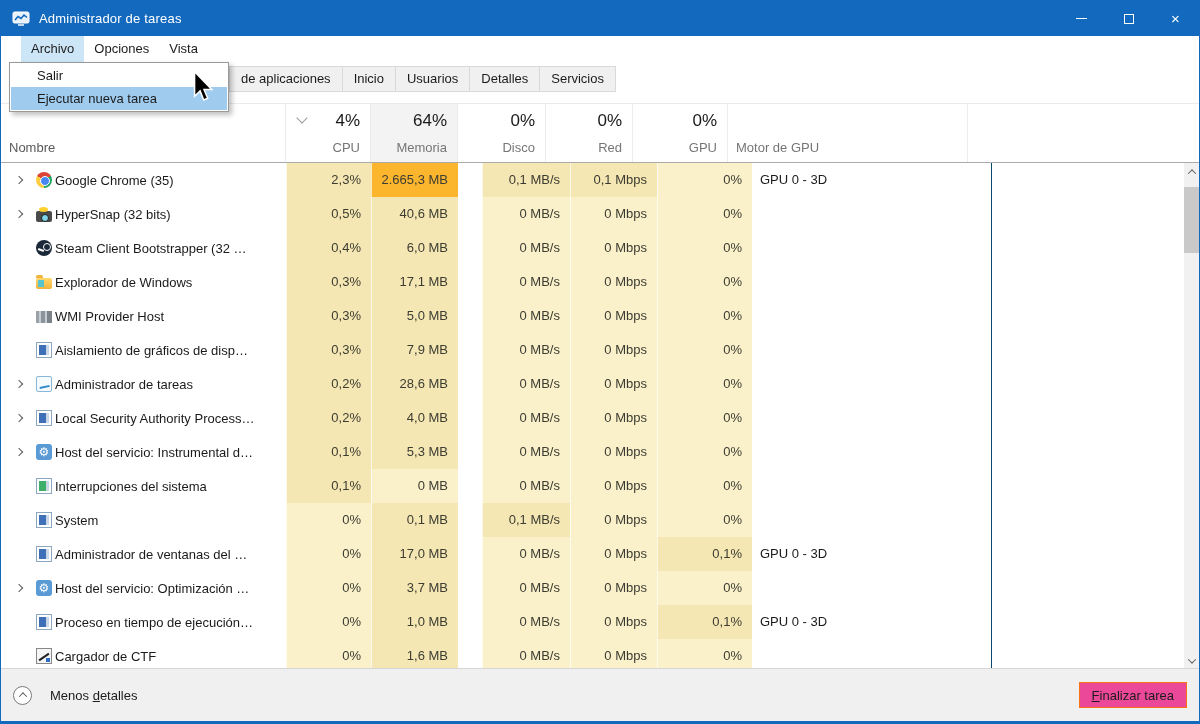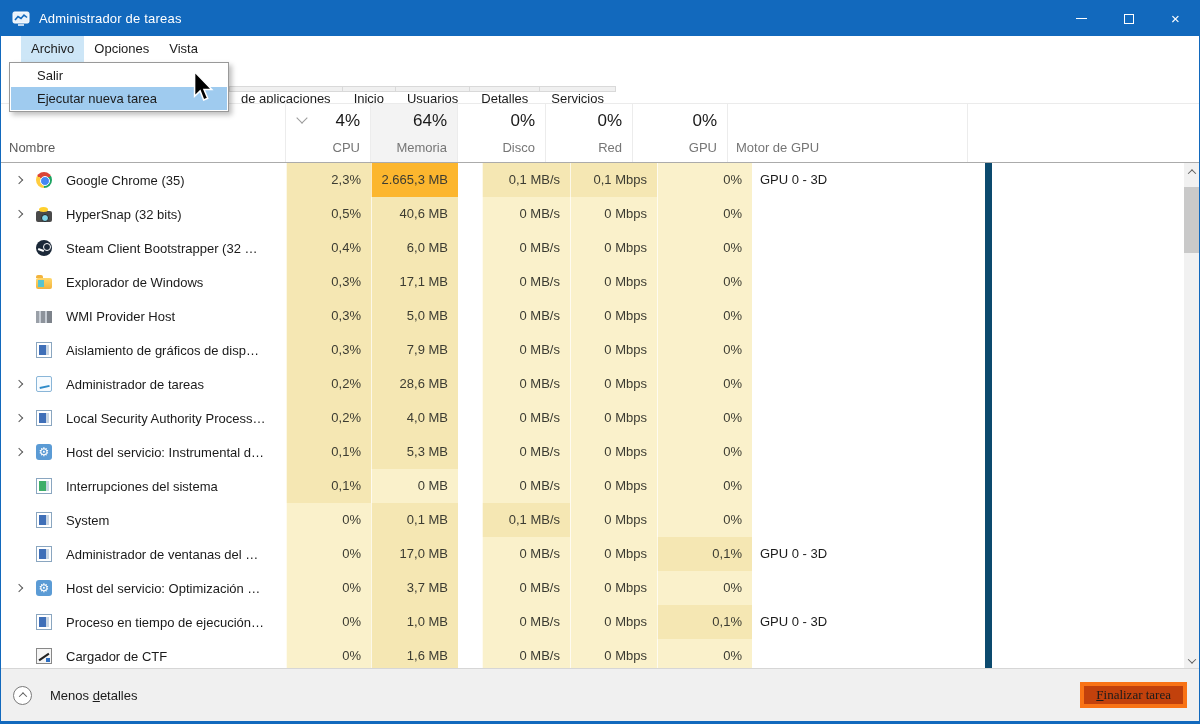--- a/index.html
+++ b/index.html
@@ -20,21 +20,21 @@
 
   
   .menubar { position:absolute; top:35px; left:16px; right:0; height:26px; background:#fff;
              display:flex; font-size:13px; color:#1b1b1b; padding-left:4px; }
   .menu-item { padding:0 10px; line-height:26px; }
   .menu-item.active { background:#CDE6F7; }
 
   
   .tabstrip { position:absolute; top:65px; left:228px; height:26px; display:flex; font-size:13px; }
   .tab { background:#F0F0F0; border:1px solid #D9D9D9; border-left:none; padding:0 11px;
-         line-height:24px; color:#1b1b1b; white-space:nowrap;margin-top:20px; }
+         line-height:24px; color:#1b1b1b; white-space:nowrap; }
   .tab:first-child { border-left:1px solid #D9D9D9; }
 
   
   .thead { position:absolute; top:102px; left:0; right:0; height:60px; display:flex;
            border-top:1px solid #EBEBEB; border-bottom:1px solid #ABABAB; background:#fff; }
   .hcol { position:relative; height:100%; border-right:1px solid #ECECEC; }
   .hcol-name  { width:285px; }
   .hcol-cpu   { width:85px; }
   .hcol-mem   { width:87px; background:#F3F3F3; }
   .hcol-disk  { width:88px; }
@@ -48,27 +48,27 @@
   .sort-chev { position:absolute; left:12px; top:10px; width:8px; height:8px;
                border-left:1.5px solid #9a9a9a; border-bottom:1.5px solid #9a9a9a; transform:rotate(-45deg); }
 
   
   .tbody { position:absolute; top:162px; left:0; right:15px; height:505px; overflow:hidden; background:#fff; }
   .trow { display:flex; height:34px; }
   .cell-name { width:285px; display:flex; align-items:center; padding-left:13px; }
   .expander { width:22px; flex:0 0 22px; display:flex; align-items:center; }
   .chev-right { width:6px; height:6px; border-top:1.5px solid #5a5a5a; border-right:1.5px solid #5a5a5a;
                 transform:rotate(45deg); margin-left:2px; }
-  .pname { font-size:13px; color:#1a1a1a; margin-left:14px; white-space:nowrap; overflow:hidden; }
+  .pname { font-size:13px; color:#1a1a1a; margin-left:3px; white-space:nowrap; overflow:hidden; }
   .cell-num { line-height:34px; text-align:right; padding-right:10px; font-size:13px; color:#3c3c32;
               border-left:1px solid rgba(255,255,255,.7); }
   .col-cpu{width:85px;} .col-memory{width:87px;} .col-disk{width:88px;margin-left:24px;} .col-net{width:87px;} .col-gpu{width:95px;}
   .h0 { background:#FAF1CB; } .h1 { background:#F5E7B3; } .h3 { background:#FCB62E; }
   .cell-motor { width:240px; line-height:34px; padding-left:8px; font-size:13px; color:#1b1b1b;
-                border-right:7px solid #0c4a6e; }
+                border-right:1px solid #0c4a6e; }
 
   
   .picon { width:16px; height:16px; position:relative; flex:0 0 16px; display:inline-block; }
   .picon-chrome { border-radius:50%;
     background:conic-gradient(from -60deg,#DB4437 0 120deg,#1DA462 120deg 240deg,#FFCD40 240deg 360deg); }
   .picon-chrome::after { content:""; position:absolute; left:4px; top:4px; width:8px; height:8px;
     background:#4687F4; border:1.5px solid #fff; border-radius:50%; }
   .picon-window { background:#fff; border:1px solid #8AA6C0; }
   .picon-window::before { content:""; position:absolute; left:2px; top:2px; bottom:2px; width:7px; background:#3F6FB8; }
   .picon-window::after  { content:""; position:absolute; right:2px; top:2px; bottom:2px; width:3px; background:#C9D6E4; }
@@ -113,22 +113,22 @@
 
   
   .footer { position:absolute; left:0; right:0; top:667px; bottom:0; background:#F0F0F0;
             border-top:1px solid #D6D6D6; display:flex; align-items:center; padding:0 12px; }
   .less-details { display:flex; align-items:center; gap:18px; }
   .circle-chev { width:19px; height:19px; border:1px solid #7A7A7A; border-radius:50%;
                  display:flex; align-items:center; justify-content:center; background:#fff; }
   .circle-chev .chev-up { border-color:#5E5E5E; }
   .footer-label { font-size:13px; color:#1b1b1b; }
   .mnemonic { text-decoration:underline; }
-  .end-task-btn { margin-left:auto; min-width:100px; height:26px; background:#c2410c;
-                  border:4px solid #f97316; font-family:Liberation Serif, serif; font-size:13px;
+  .end-task-btn { margin-left:auto; min-width:100px; height:26px; background:#ec4899;
+                  border:1px solid #f97316; font-family:Liberation Sans, sans-serif; font-size:13px;
                   color:#1b1b1b; padding:0 12px; }
 
   
   .dropdown { position:absolute; left:8px; top:61px; width:220px; background:#fff;
               border:1px solid #999; box-shadow:3px 3px 5px rgba(0,0,0,.25); z-index:50; padding:1px; }
   .dd-item { height:23px; line-height:23px; padding-left:26px; font-size:13px; color:#1b1b1b; }
   .dd-item.hl { background:#9FCBEF; }
 
   
   .cursor { position:absolute; left:190px; top:70px; z-index:200; pointer-events:none; }

